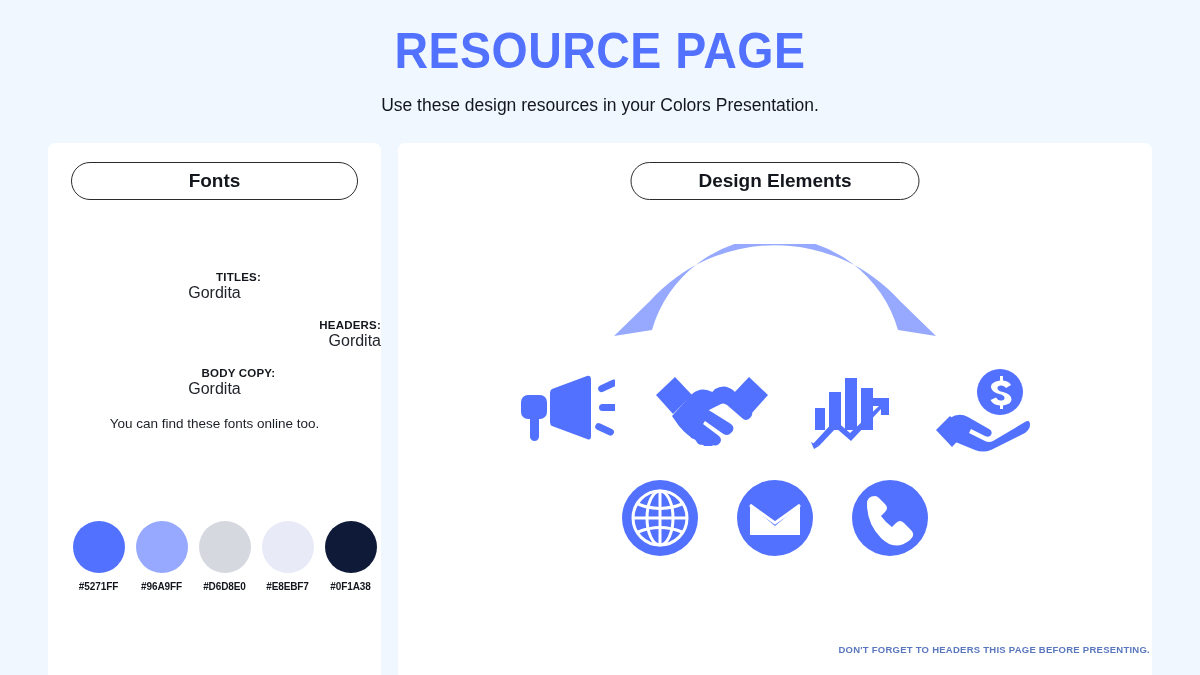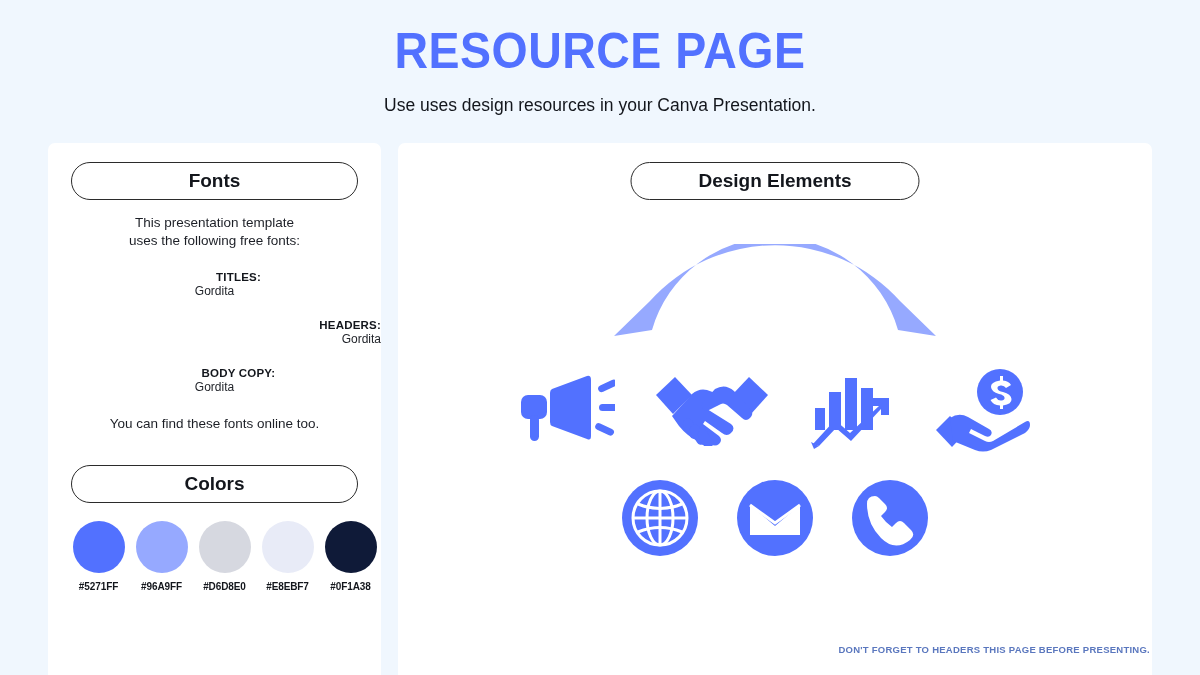--- a/index.html
+++ b/index.html
@@ -108,21 +108,21 @@
 
   .font-label {
     font-size: 11.5px;
     font-weight: bold;
     letter-spacing: 0.2px;
     color: #13161C;
     padding-left: 48px;
   }
 
   .font-name {
-    font-size: 12px;
+    font-size: 16px;
     font-weight: 400;
     color: #22252B;
     margin-top: 1px;
   }
 
   .fonts-outro {
     position: absolute;
     top: 273px; left: 0; right: 0;
     text-align: center;
     font-size: 13.5px;
@@ -194,56 +194,49 @@
     font-weight: bold;
     letter-spacing: 0.25px;
     color: #5A77BE;
   }
 </style>
 </head>
 <body>
 
 <div class="header">
   <div class="page-title">RESOURCE PAGE</div>
-  <div class="page-subtitle">Use uses design resources in your Canva Presentation.</div>
+  <div class="page-subtitle">Use these design resources in your Colors Presentation.</div>
 </div>
 
 <div class="cards">
 
   <div class="card card-left">
 
     <div class="pill pill-fonts">
       <span>Fonts</span>
     </div>
 
-    <div class="fonts-intro">
-      <div>This presentation template</div>
-      <div>uses the following free fonts:</div>
-    </div>
 
     <div class="font-group fg1">
       <div class="font-label">TITLES:</div>
       <div class="font-name">Gordita</div>
     </div>
 
     <div class="font-group fg2">
       <div class="font-label">HEADERS:</div>
       <div class="font-name">Gordita</div>
     </div>
 
     <div class="font-group fg3">
       <div class="font-label">BODY COPY:</div>
       <div class="font-name">Gordita</div>
     </div>
 
     <div class="fonts-outro">You can find these fonts online too.</div>
 
-    <div class="pill pill-colors">
-      <span>Colors</span>
-    </div>
 
     <div class="swatches">
       <div class="swatch-cell">
         <div class="swatch-dot" style="background:#5271FF"></div>
         <div class="swatch-hex">#5271FF</div>
       </div>
       <div class="swatch-cell">
         <div class="swatch-dot" style="background:#96A9FF"></div>
         <div class="swatch-hex">#96A9FF</div>
       </div>

